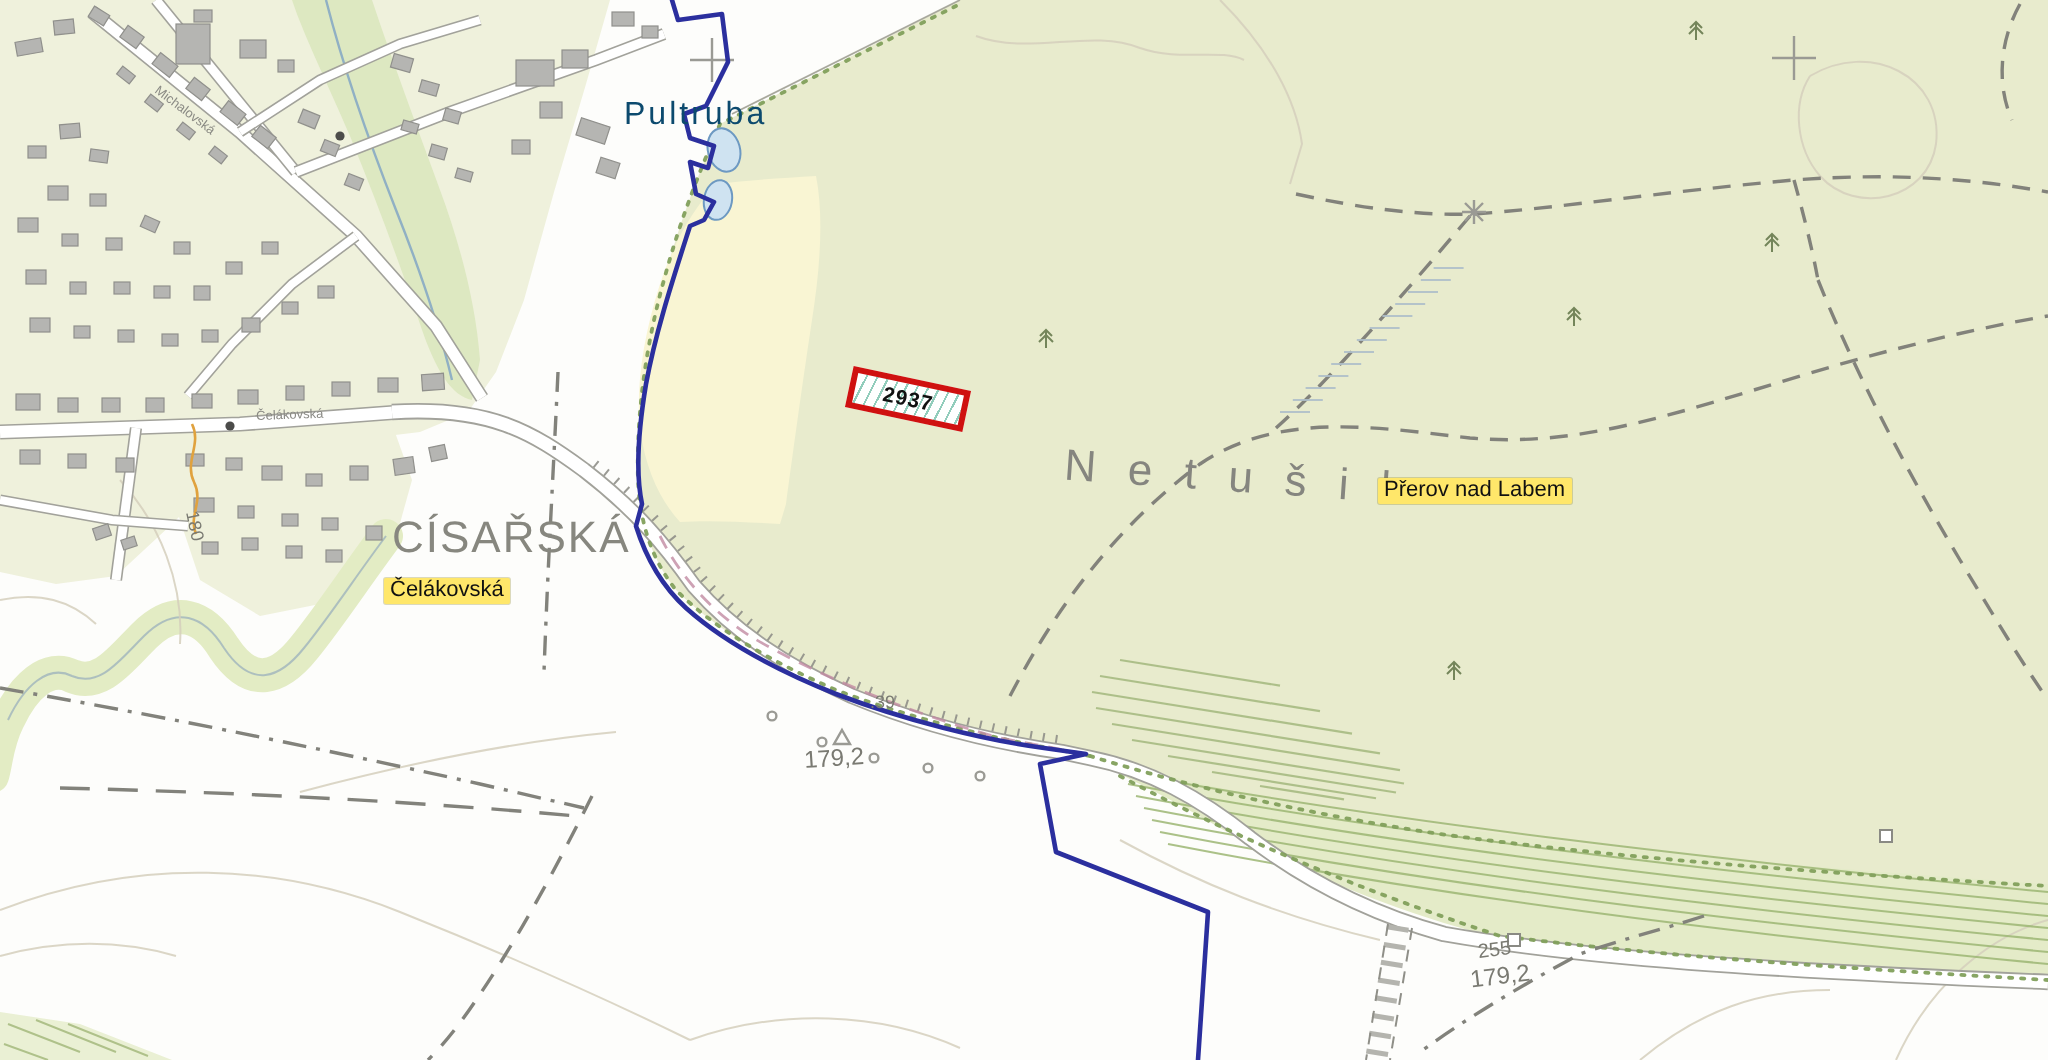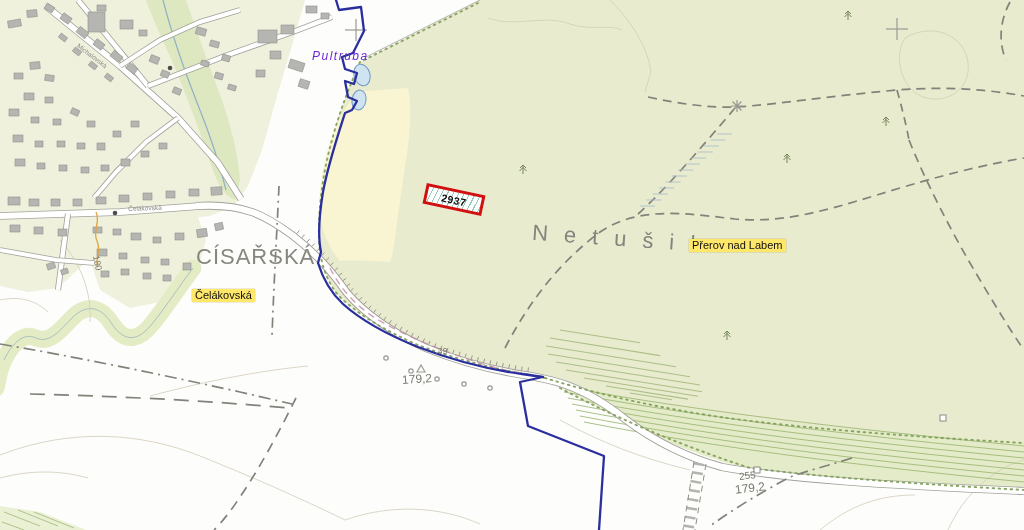--- a/index.html
+++ b/index.html
@@ -36,21 +36,21 @@
   .tree{stroke:#74855a;stroke-width:1;fill:none;}
   .hatchpatch{fill:#eaf0d4;}
   .hatchline{stroke:#a9bd83;stroke-width:1;opacity:.9;}
   .orange{stroke:#e0a23e;stroke-width:1.3;fill:none;}
   .ladder-rungs{stroke:#b4b4ae;stroke-width:11;stroke-dasharray:2.5 6.5;fill:none;}
   .ladder-side{stroke:#8f8f88;stroke-width:1;stroke-dasharray:6 5;fill:none;}
 
   .lbl{position:absolute;white-space:nowrap;color:var(--c-label-gray);}
   .place-big{font-size:22px;letter-spacing:1px;color:#87877f;}
   .netusil{font-size:22px;letter-spacing:16px;transform:rotate(4deg);color:#85857f;}
-  .pultruba{font-size:12px;font-style:italic;letter-spacing:1.5px;color:#6d28d9;}
+  .pultruba{font-size:16px;letter-spacing:1.5px;color:#0c4a6e;}
   .street-lbl{font-size:6.5px;color:#8a8a84;transform-origin:left top;}
   .elev{font-size:12px;color:#7a7a72;}
   .elev-code{font-size:9px;color:#7a7a72;}
   .chip{position:absolute;background:var(--c-highlight);color:#111;
         font-size:11px;font-weight:normal;line-height:13px;padding:0 3px;
         border-radius:1px;box-shadow:0 0 0 .5px rgba(120,110,0,.25);}
   .parcel{position:absolute;left:424px;top:189px;width:54px;height:15px;
         transform:rotate(12deg);border:3.5px solid var(--c-parcel-red);
         background:
           repeating-linear-gradient(105deg,rgba(127,196,176,0) 0 4px,rgba(127,196,176,.85) 4px 5px),
@@ -325,21 +325,21 @@
     <path class="pinkroute" d="M330,268 C340,288 355,305 375,318 C405,336 450,355 500,369 L543,377"></path>
   </g>
 
   <path class="boundary" d="M336,0 L339,10 L361,7 L364,31 L353,53 L342,57 L345,69 L357,73 L354,84 L345,81 L348,97 L357,101 L352,110 L345,113 C337,138 328,165 323,192 C319,216 318,238 321,252 L318,263 C323,279 331,293 343,304 C362,321 388,335 418,347 C452,360 492,370 522,374 L543,377 L520,382 L528,426 L604,456 L599,530"></path>
 </svg>
 
   <div class="lbl pultruba" style="left:312px;top:49px">Pultruba</div>
 
   <div class="lbl netusil" style="left:532px;top:226px">Netušil</div>
 
-  <div class="lbl place-big" style="left:196px;top:244px">CÍSAŘSKÁ</div>
+  <div class="lbl place-big" style="left:196px;top:256px">CÍSAŘSKÁ</div>
 
   <div class="chip" style="left:192px;top:289px">Čelákovská</div>
   <div class="chip" style="left:689px;top:239px">Přerov nad Labem</div>
 
   <div class="lbl street-lbl" style="left:128px;top:205px;transform:rotate(-2deg)">Čelákovská</div>
   <div class="lbl street-lbl" style="left:80px;top:42px;transform:rotate(37deg)">Michalovská</div>
 
   <div class="lbl elev-code" style="left:435px;top:346px">.39</div>
   <div class="lbl elev" style="left:402px;top:372px;transform:rotate(-4deg)">179,2</div>
   <div class="lbl elev-code" style="left:739px;top:470px;transform:rotate(-7deg);font-size:10px">255</div>

